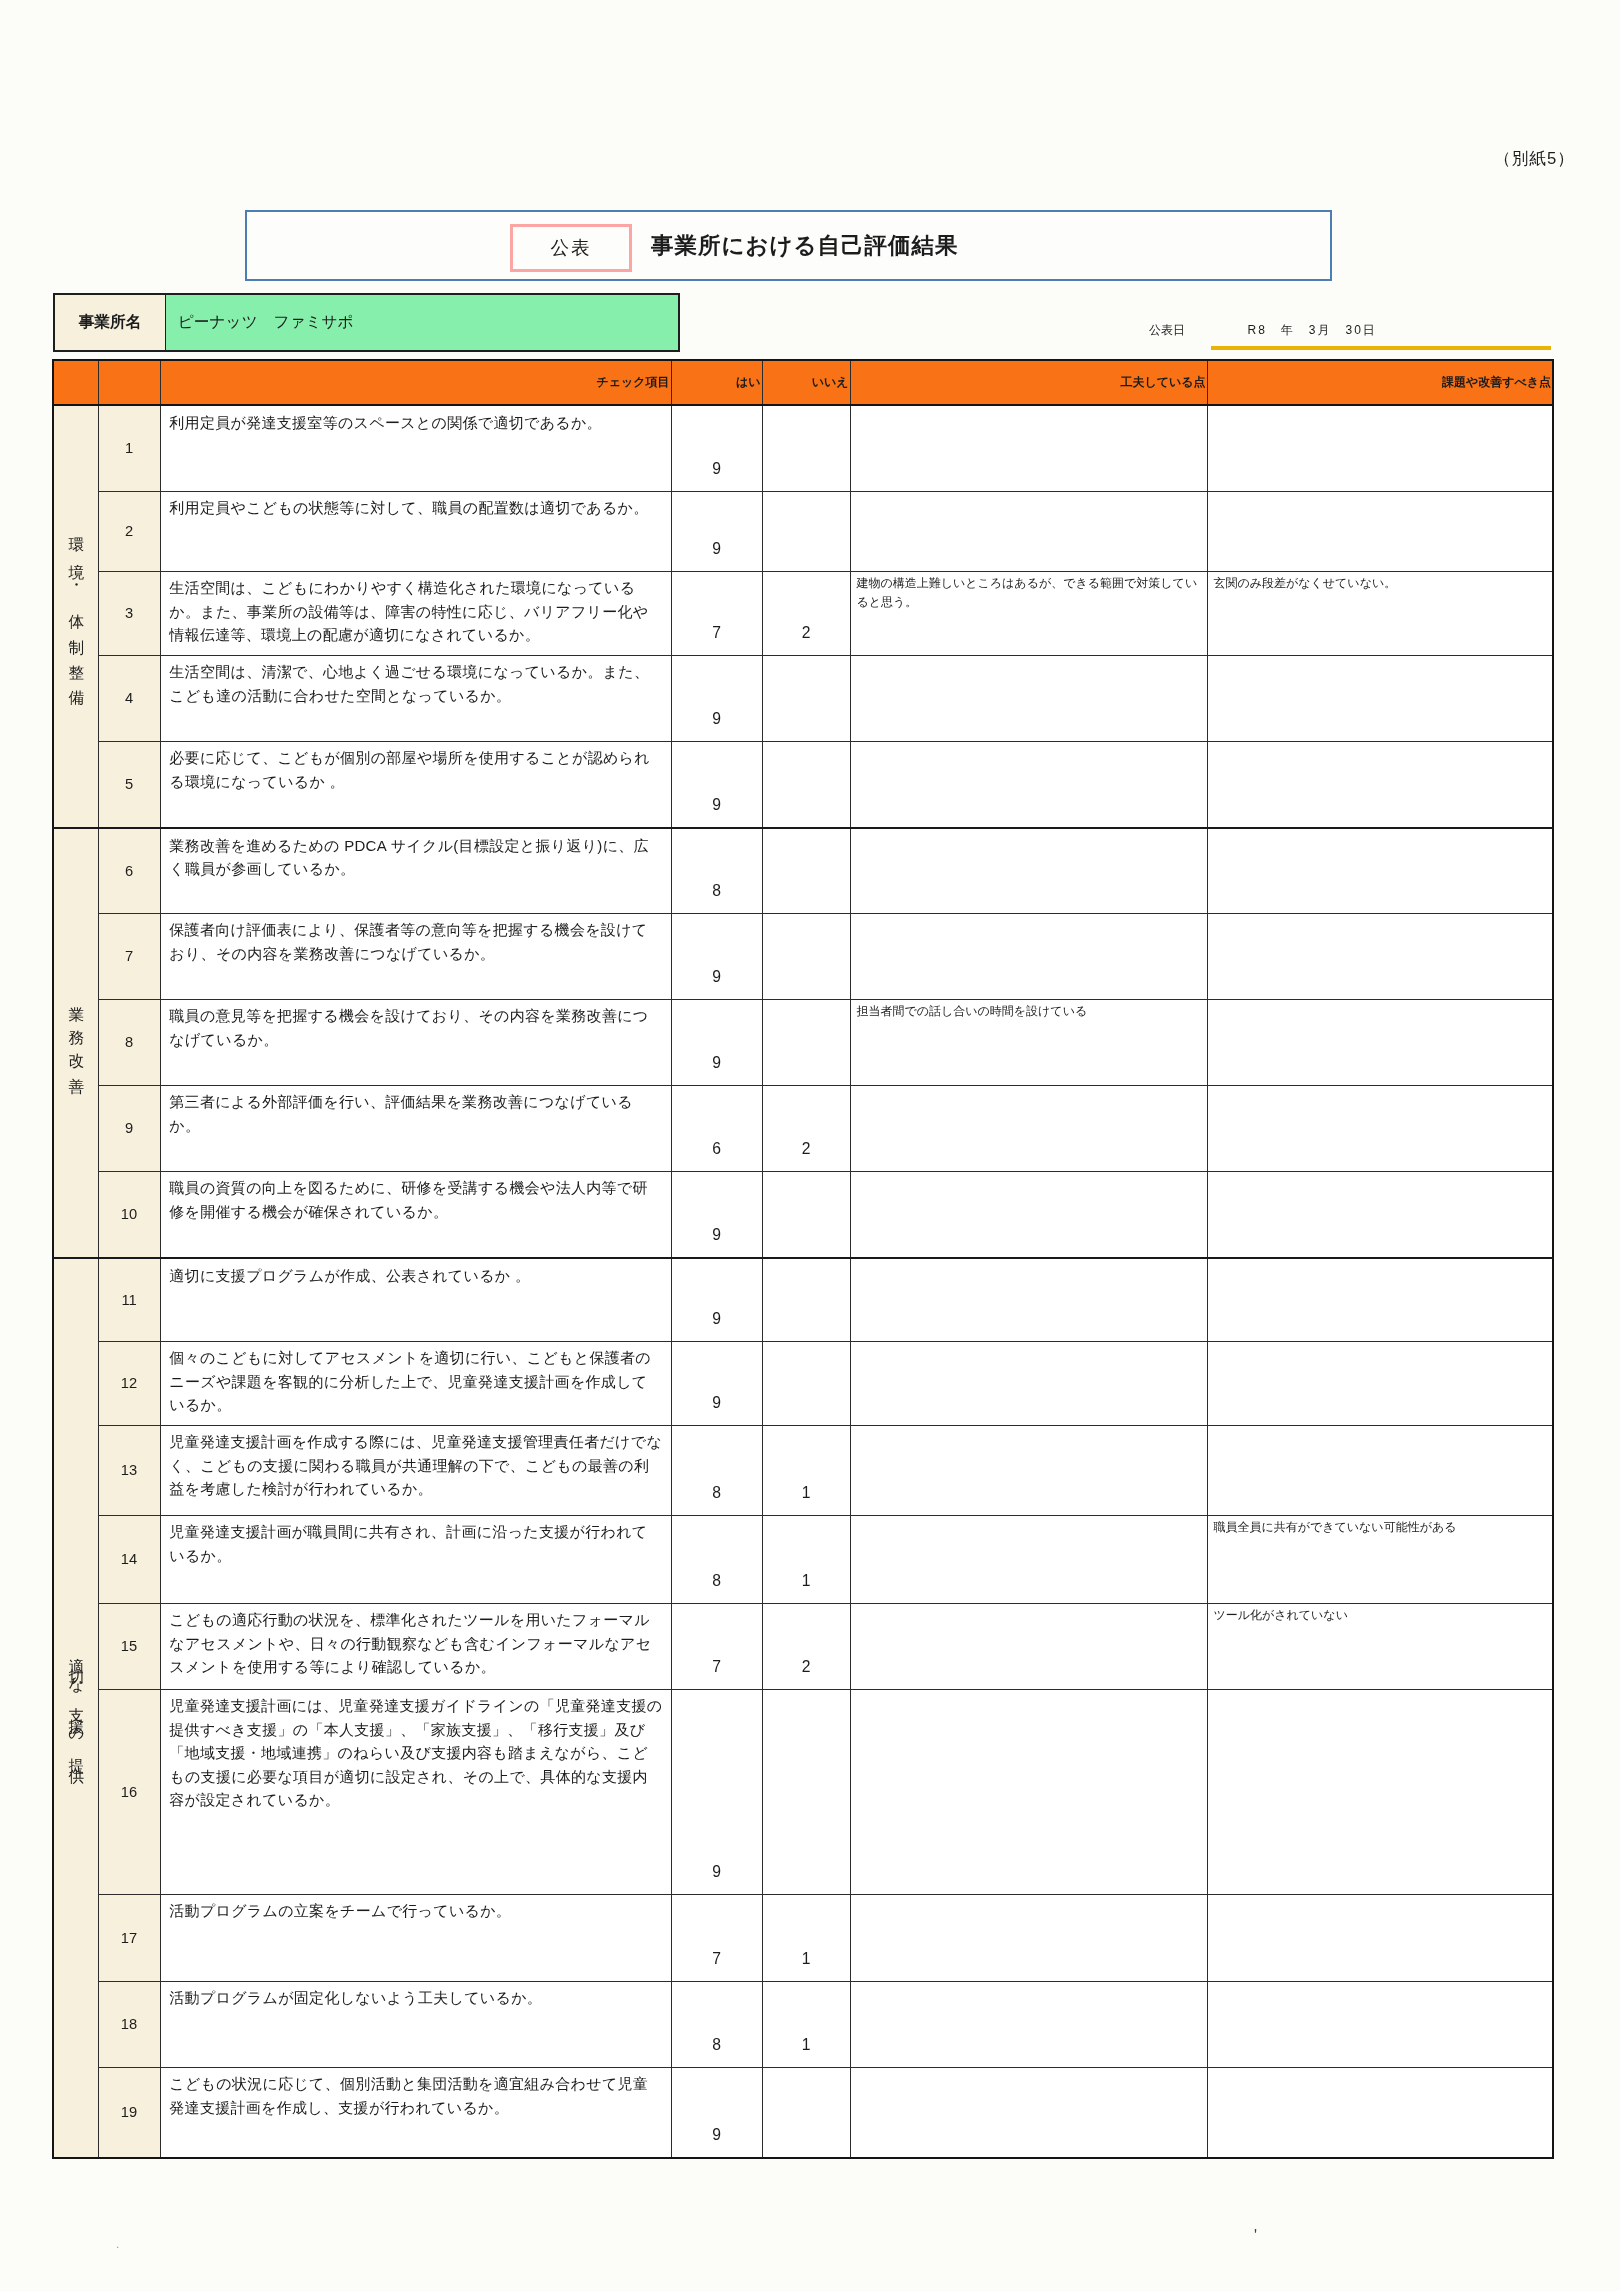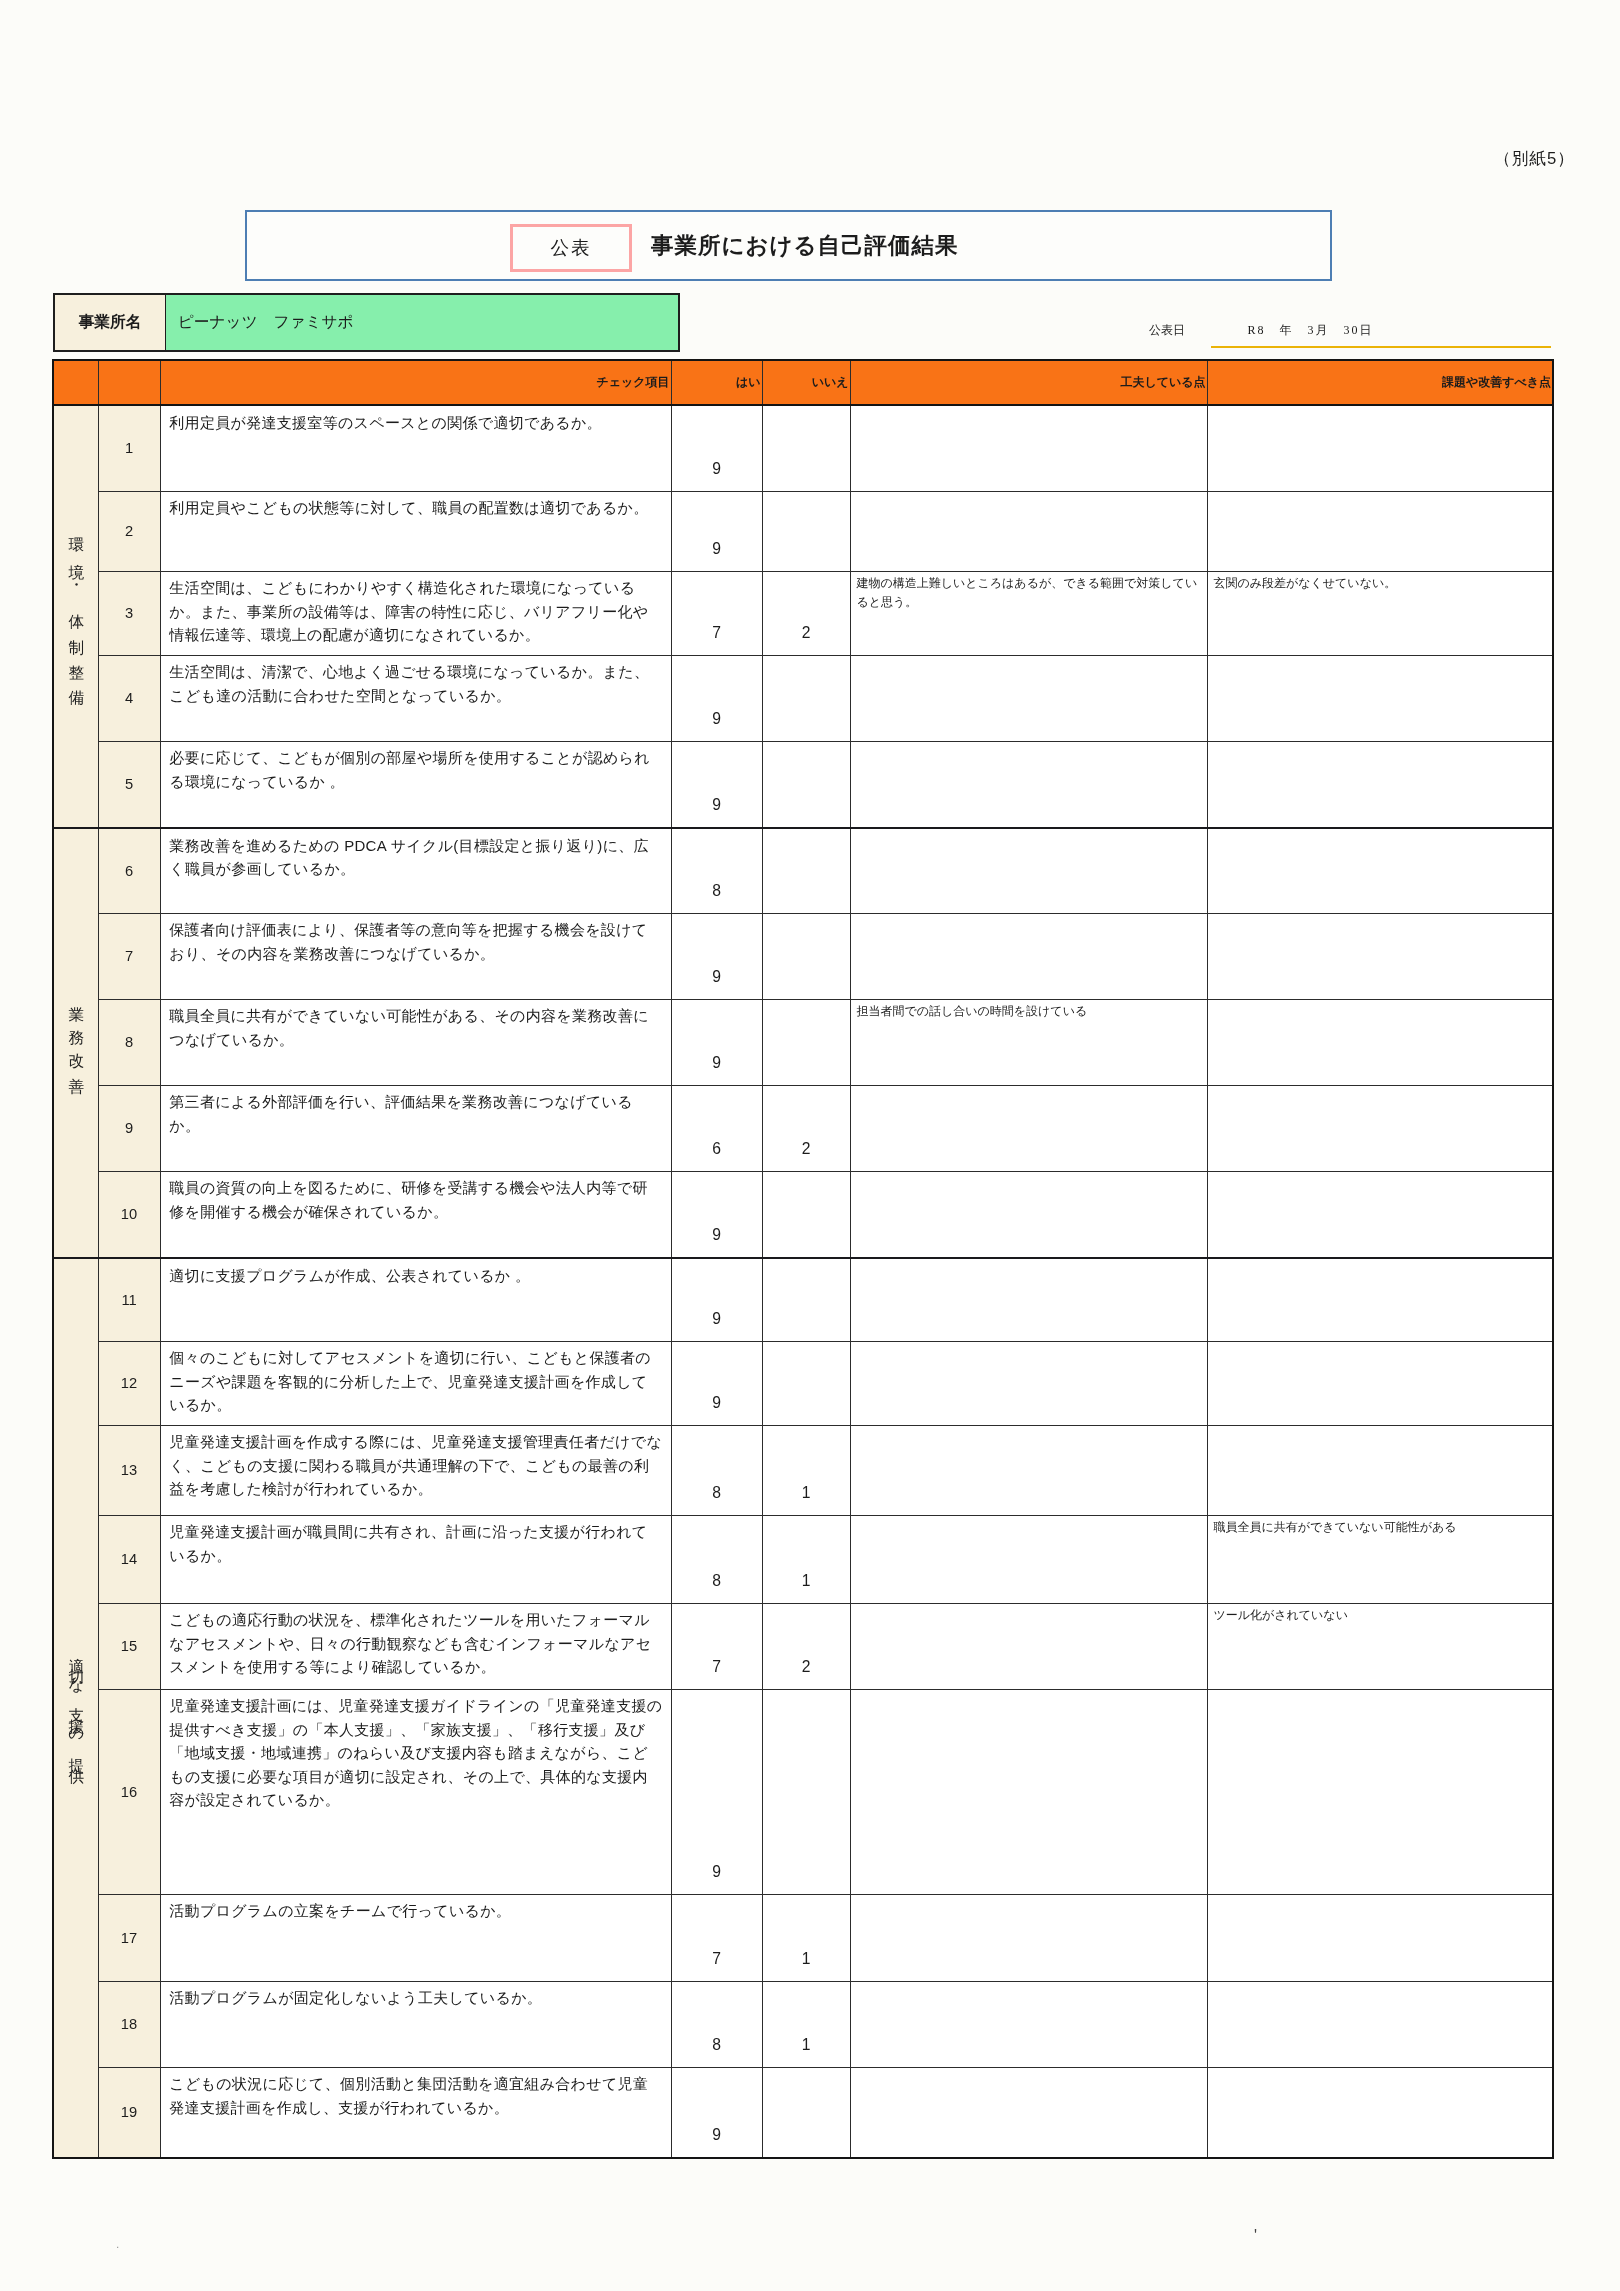--- a/index.html
+++ b/index.html
@@ -13,21 +13,21 @@
   .title-box{position:absolute;left:245px;top:210px;width:1083px;height:67px;border:2px solid #4d7eb3;background:#fdfdfb;}
   .kohyo-box{position:absolute;left:263px;top:11.8px;width:116px;height:42px;border:3px solid #fca5a5;display:flex;align-items:center;justify-content:center;font-size:18.6px;letter-spacing:2px;}
   .main-title{position:absolute;left:404px;top:0;height:100%;display:flex;align-items:center;font-size:22.5px;letter-spacing:1px;font-weight:600;}
 
   .office-box{position:absolute;left:53px;top:293px;width:623px;height:55px;border:2px solid #1e1e1e;display:flex;background:#86efac;}
   .office-label{width:110px;background:#f7f0dd;border-right:1px solid #1e1e1e;display:flex;align-items:center;justify-content:center;font-size:15.7px;font-weight:600;}
   .office-value{flex:1;display:flex;align-items:center;padding-left:11.8px;font-size:15.7px;}
 
   .pubdate{position:absolute;left:1149px;top:320px;font-size:12px;display:flex;align-items:flex-start;}
   .pubdate-label{margin-right:25.5px;padding-top:2px;}
-  .pubdate-value{display:inline-block;width:294px;border-bottom:2px solid #eab308;padding:2px 9.8px 6.9px 37px;letter-spacing:2px;font-family:Liberation Serif, serif;}
+  .pubdate-value{display:inline-block;width:294px;border-bottom:4px solid #eab308;padding:2px 9.8px 6.9px 37px;letter-spacing:2px;}
 
   table.eval{position:absolute;left:52px;top:359px;width:1500px;border-collapse:collapse;table-layout:fixed;background:#fff;border:2px solid #141414;}
   table.eval th,table.eval td{border:1px solid #2c2c2c;overflow:hidden;}
   table.eval thead th{background:#f97316;height:41px;font-size:12px;font-weight:600;text-align:right;vertical-align:middle;border-bottom:2px solid #141414;}
   .cat-cell{background:#f7f0dd;text-align:center;vertical-align:middle;}
   .cat-text{writing-mode:vertical-rl;display:inline-block;font-size:15.7px;color:#222;}
   .ls-0 .cat-text{letter-spacing:25.5px;}
   .ls-1 .cat-text{letter-spacing:23.5px;}
   .ls-2 .cat-text{letter-spacing:10.8px;}
   .num-cell{background:#f7f0dd;text-align:center;vertical-align:middle;font-size:14.7px;}
@@ -134,21 +134,21 @@
       <tr style="height: 86px;">
         <td class="num-cell">7</td>
         <td class="q-cell">保護者向け評価表により、保護者等の意向等を把握する機会を設けており、その内容を業務改善につなげているか。</td>
         <td class="yn-cell">9</td>
         <td class="yn-cell"></td>
         <td class="note-cell"></td>
         <td class="note-cell"></td>
       </tr>
       <tr style="height: 86px;">
         <td class="num-cell">8</td>
-        <td class="q-cell">職員全員に共有ができていない可能性がある、その内容を業務改善につなげているか。</td>
+        <td class="q-cell">職員の意見等を把握する機会を設けており、その内容を業務改善につなげているか。</td>
         <td class="yn-cell">9</td>
         <td class="yn-cell"></td>
         <td class="note-cell">担当者間での話し合いの時間を設けている</td>
         <td class="note-cell"></td>
       </tr>
       <tr style="height: 86px;">
         <td class="num-cell">9</td>
         <td class="q-cell">第三者による外部評価を行い、評価結果を業務改善につなげているか。</td>
         <td class="yn-cell">6</td>
         <td class="yn-cell">2</td>

